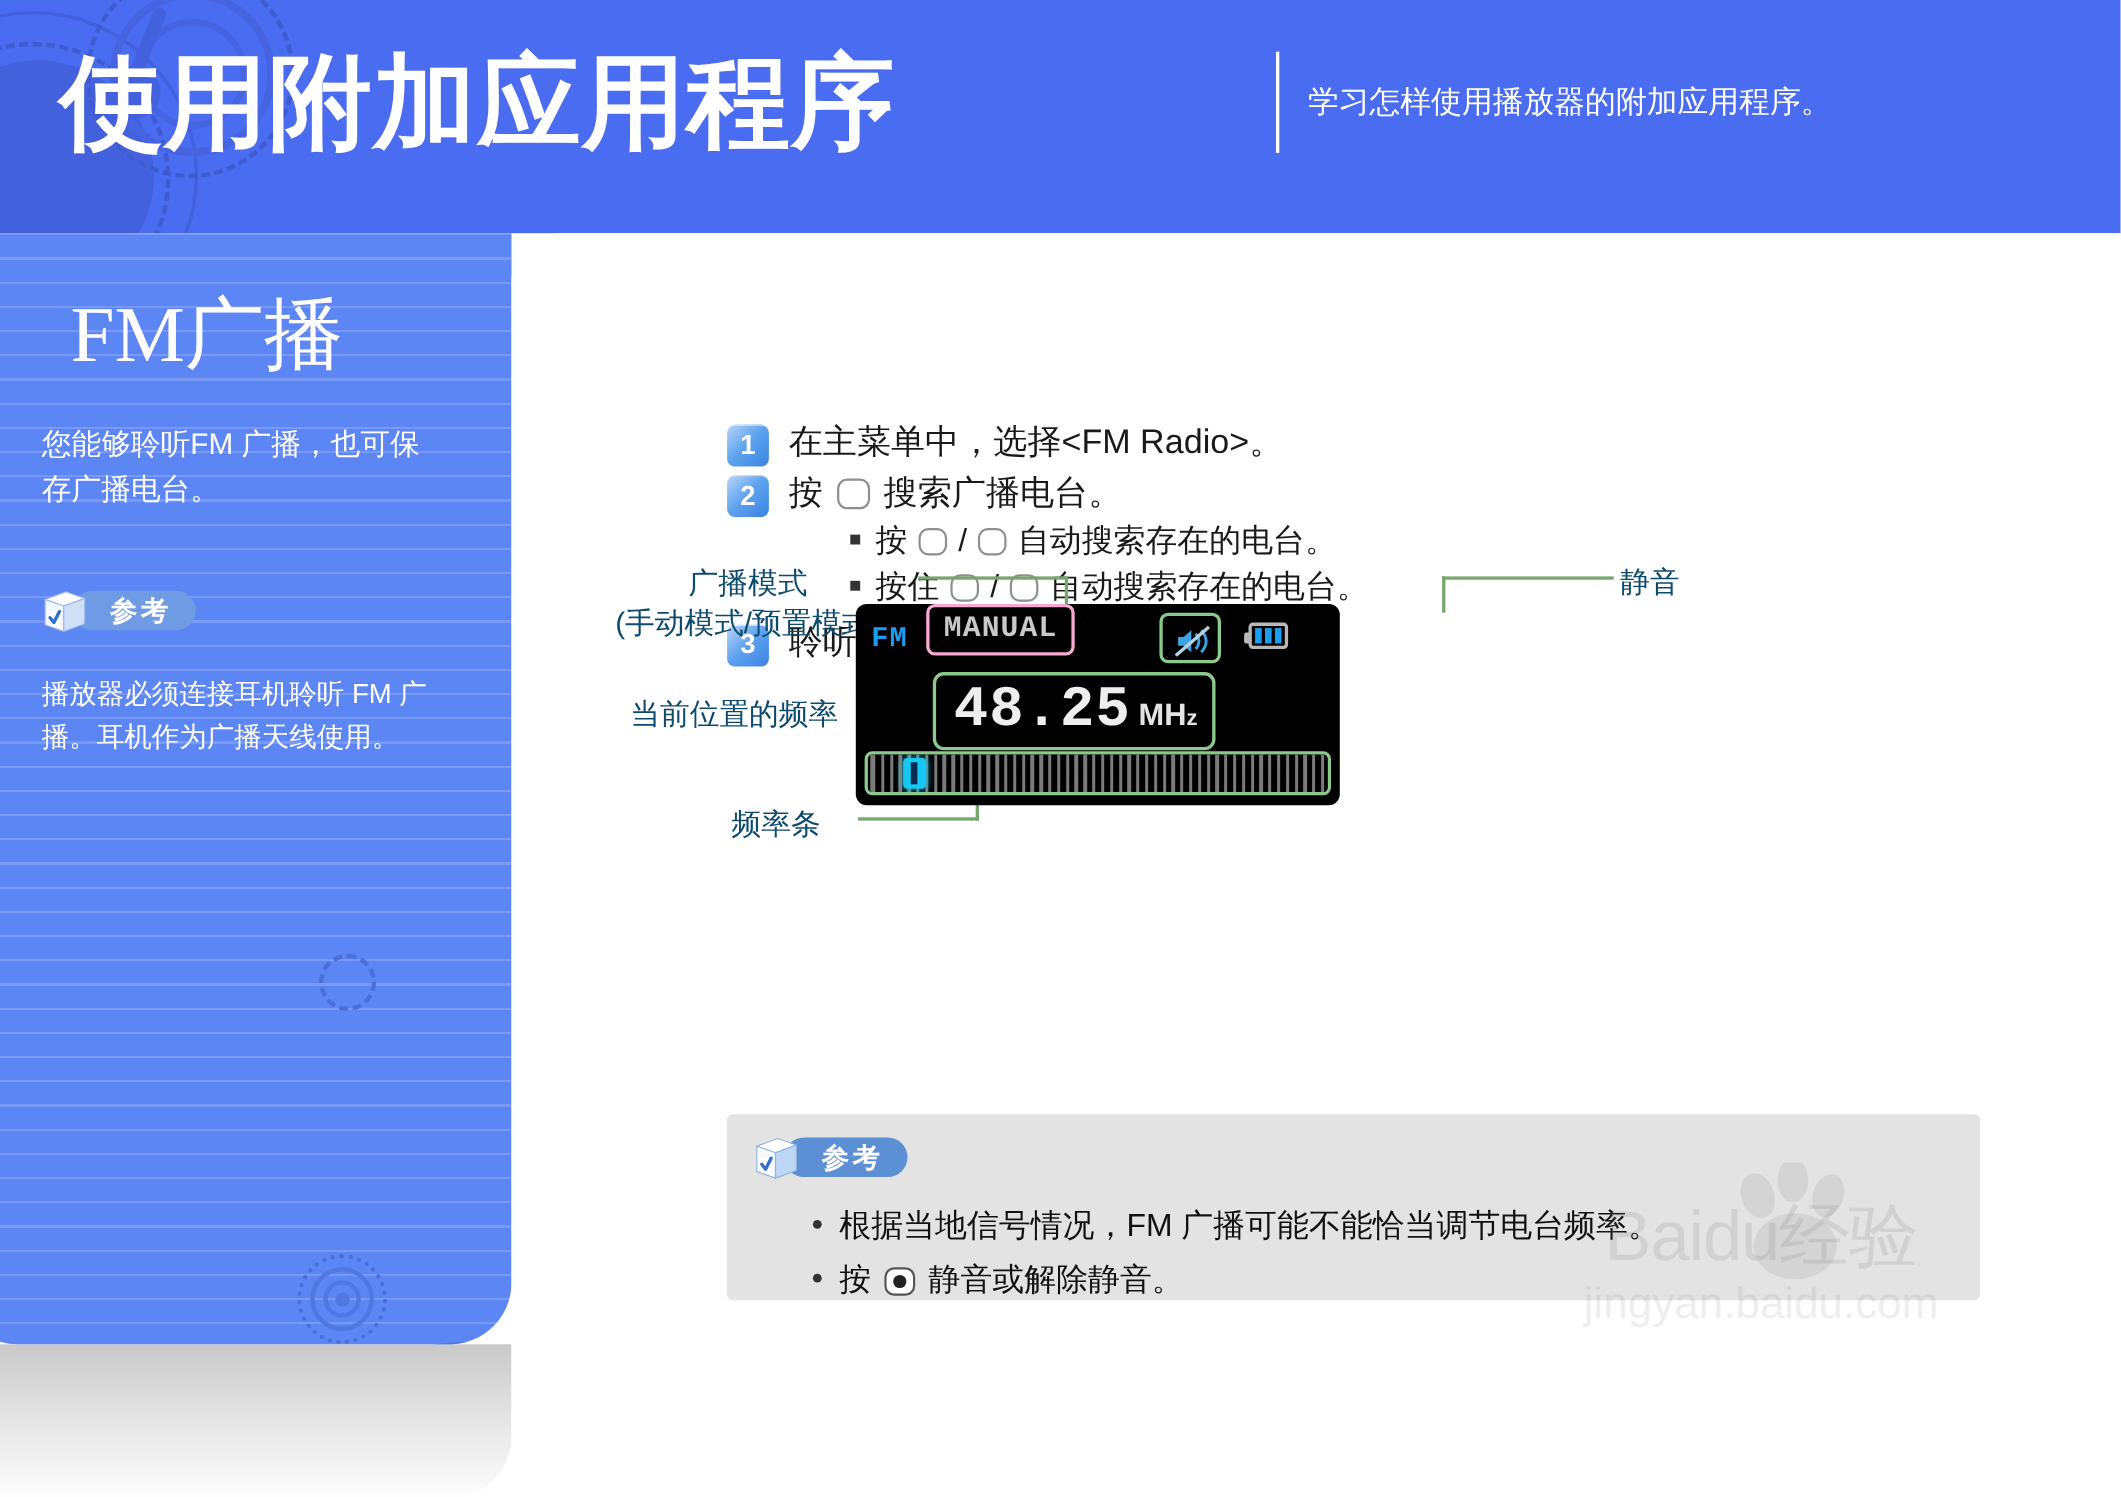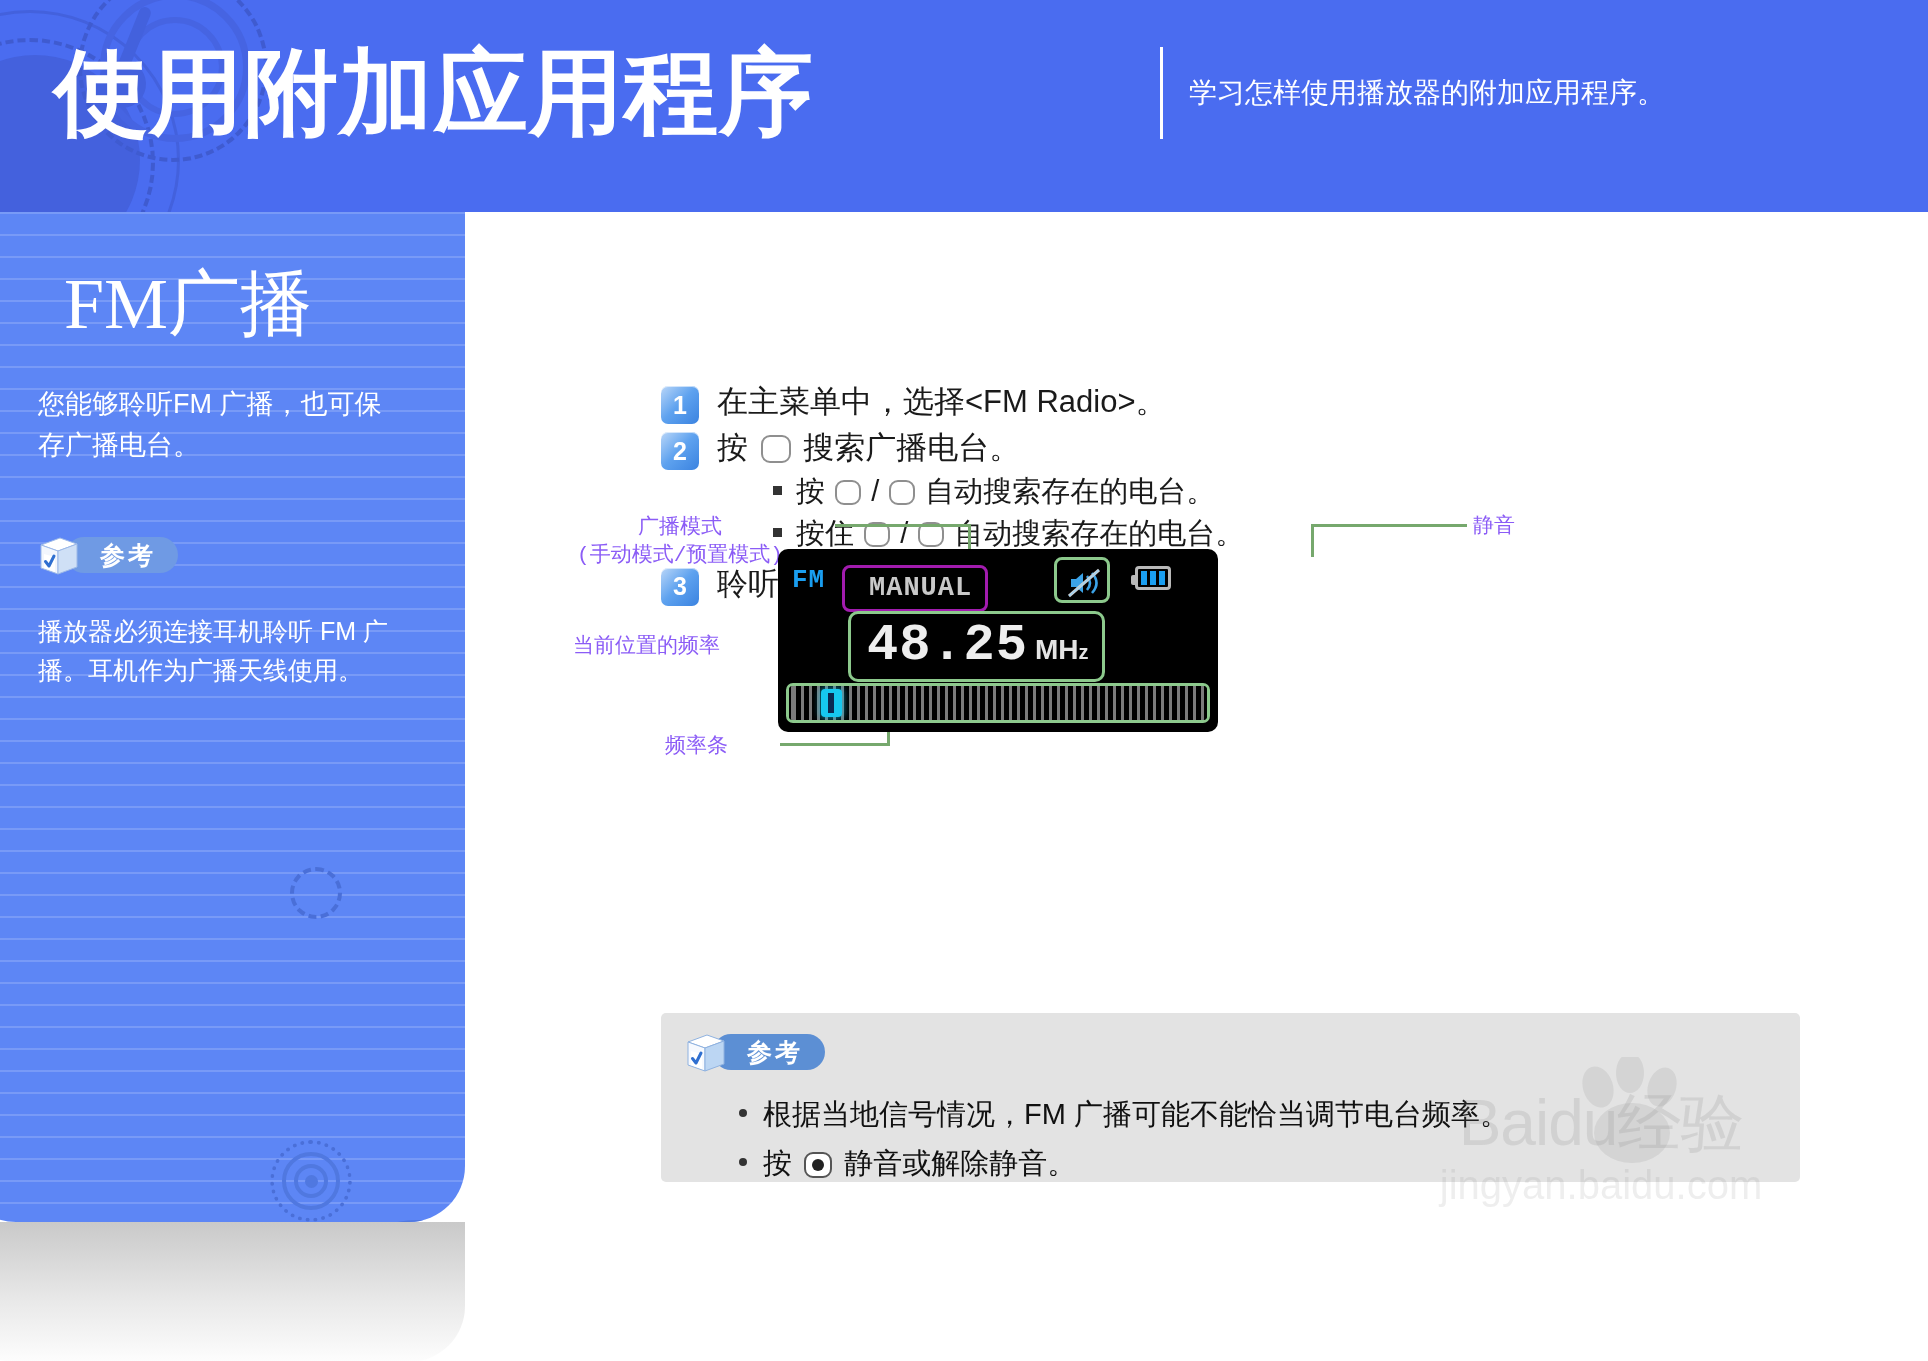--- a/index.html
+++ b/index.html
@@ -275,45 +275,44 @@
     position: absolute; left: 50%; top: 50%;
     transform: translate(-50%,-50%);
     width: 12px; height: 12px; border-radius: 50%;
     background: #222;
   }
 
   
   .diagram { position: absolute; left: 0; top: 0; width: 1463px; height: 600px; }
   .cal-label {
     position: absolute;
-    font-size: 21px;
-    color: #8b5cf6;
-    white-space: nowrap;
-    font-family: Liberation Mono, monospace;
+    font-size: 27px;
+    color: #0c4a6e;
+    white-space: nowrap;
   }
   .cal-label.center { text-align: center; }
 
   .lcd {
     position: absolute;
     left: 313px; top: 337px;
     width: 440px; height: 183px;
     background: #000000;
     border-radius: 10px;
   }
   .lcd-fm {
     position: absolute; left: 14px; top: 16px;
     font-family: "Liberation Mono", "DejaVu Sans Mono", monospace;
     font-size: 26px; font-weight: bold;
     color: #1a9ef0;
     letter-spacing: 1px;
   }
   .lcd-mode-box {
-    position: absolute; left: 64px; top: 16px;
-    padding: 5px 13px 6px 24px;
-    border: 3px solid #a21caf;
+    position: absolute; left: 64px; top: 0;
+    padding: 5px 13px 6px 13px;
+    border: 3px solid #f9a8d4;
     border-radius: 8px;
   }
   .lcd-mode {
     font-family: "Liberation Mono", "DejaVu Sans Mono", monospace;
     font-size: 27px; font-weight: bold;
     color: #c9c9c9; letter-spacing: 1px;
   }
   .lcd-mute-box {
     position: absolute; left: 276px; top: 8px;
     width: 56px; height: 46px;

